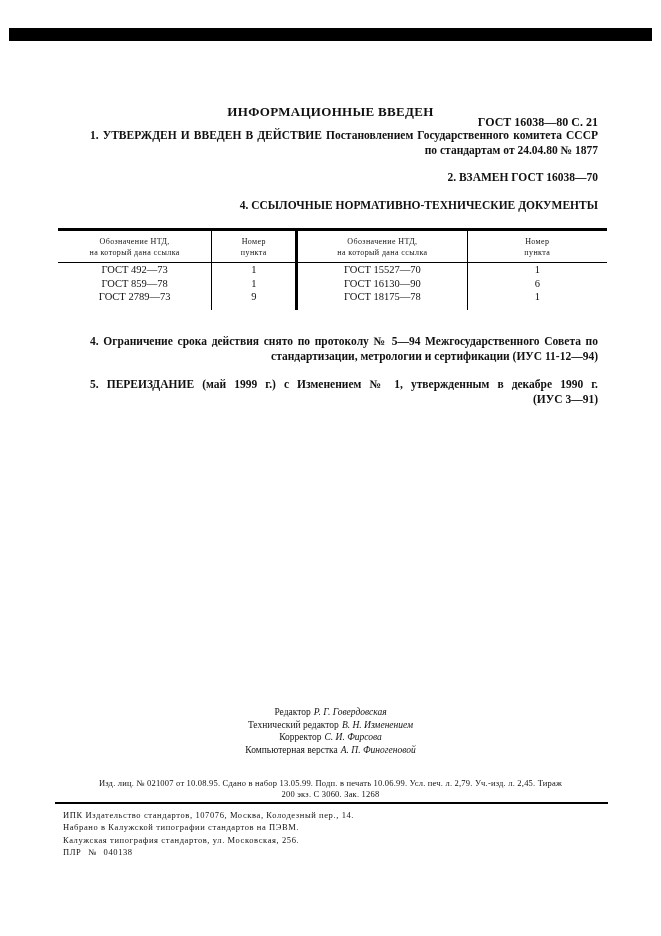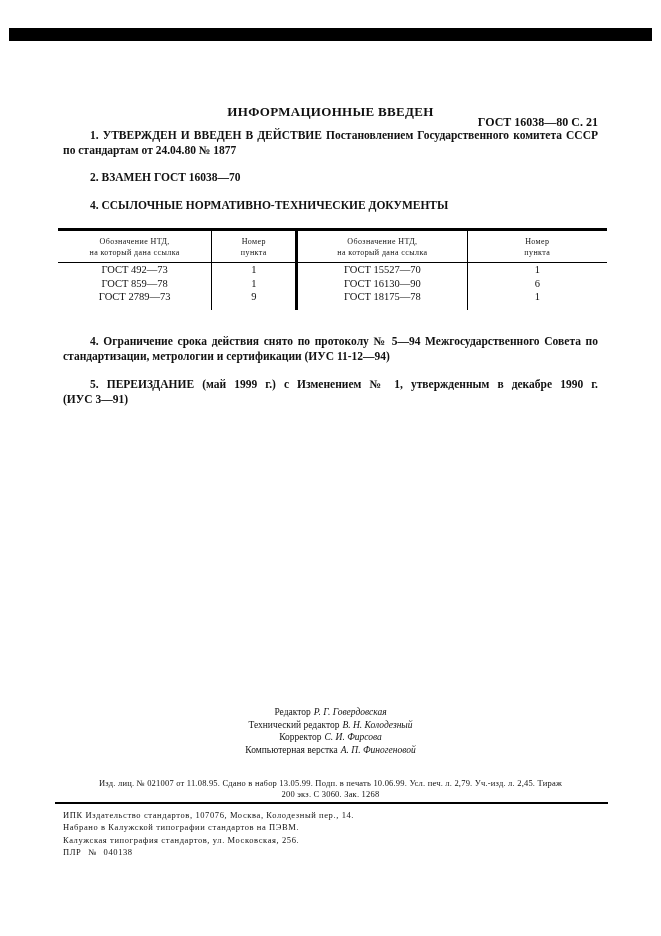--- a/index.html
+++ b/index.html
@@ -37,21 +37,21 @@
     letter-spacing: 0.3px;
     line-height: 15px;
   }
 
   .clause {
     position: absolute;
     left: 63px; width: 535px;
     font-size: 11.5px; font-weight: bold;
     line-height: 15px;
   }
-  .clause .line { display: block; }
+  .clause .line { display: block; text-align: right; }
   .clause .justify-line {
     text-align: justify;
     text-align-last: justify;
     text-indent: 27px;
   }
   .clause .indent-line { text-indent: 27px; }
   #clause-1 { top: 128px; }
   #clause-2 { top: 170px; }
   #clause-3 { top: 198px; }
   #clause-4 { top: 334px; line-height: 14.5px; }
@@ -198,32 +198,32 @@
   <div class="clause" id="clause-5">
     <span class="line justify-line">5. ПЕРЕИЗДАНИЕ (май 1999 г.) с Изменением № 1, утвержденным в декабре 1990 г.</span>
     <span class="line">(ИУС 3—91)</span>
   </div>
 
   <div class="credits">
     <div>
       <span class="credit-role">Редактор</span><span class="credit-name">Р. Г. Говердовская</span>
     </div>
     <div>
-      <span class="credit-role">Технический редактор</span><span class="credit-name">В. Н. Колодезный</span>
+      <span class="credit-role">Технический редактор</span><span class="credit-name">В. Н. Изменением</span>
     </div>
     <div>
       <span class="credit-role">Корректор</span><span class="credit-name">С. И. Фирсова</span>
     </div>
     <div>
       <span class="credit-role">Компьютерная верстка</span><span class="credit-name">А. П. Финогеновой</span>
     </div>
   </div>
 
   <div class="imprint">
-    <span class="line">Изд. лиц. № 021007 от 11.08.95. Сдано в набор 13.05.99. Подп. в печать 10.06.99. Усл. печ. л. 2,79. Уч.-изд. л. 2,45. Тираж</span>
+    <span class="line">Изд. лиц. № 021007 от 10.08.95. Сдано в набор 13.05.99. Подп. в печать 10.06.99. Усл. печ. л. 2,79. Уч.-изд. л. 2,45. Тираж</span>
     <span class="line">200 экз. С 3060. Зак. 1268</span>
   </div>
 
   <div class="footer-divider"></div>
 
   <div class="publisher">
     <span class="line">ИПК Издательство стандартов, 107076, Москва, Колодезный пер., 14.</span>
     <span class="line">Набрано в Калужской типографии стандартов на ПЭВМ.</span>
     <span class="line">Калужская типография стандартов, ул. Московская, 256.</span>
     <span class="line plr">ПЛР № 040138</span>

